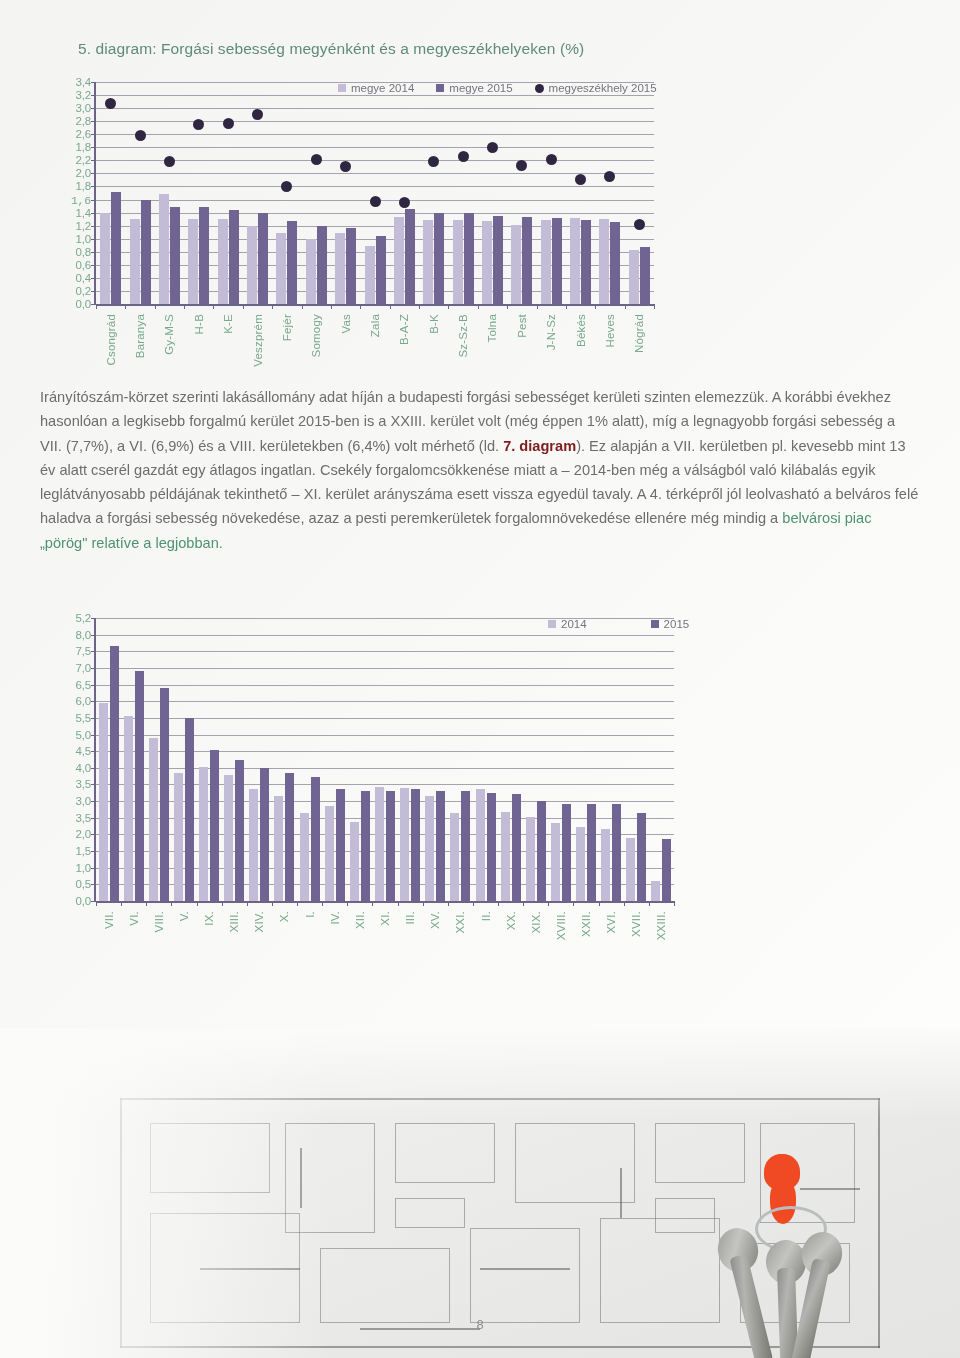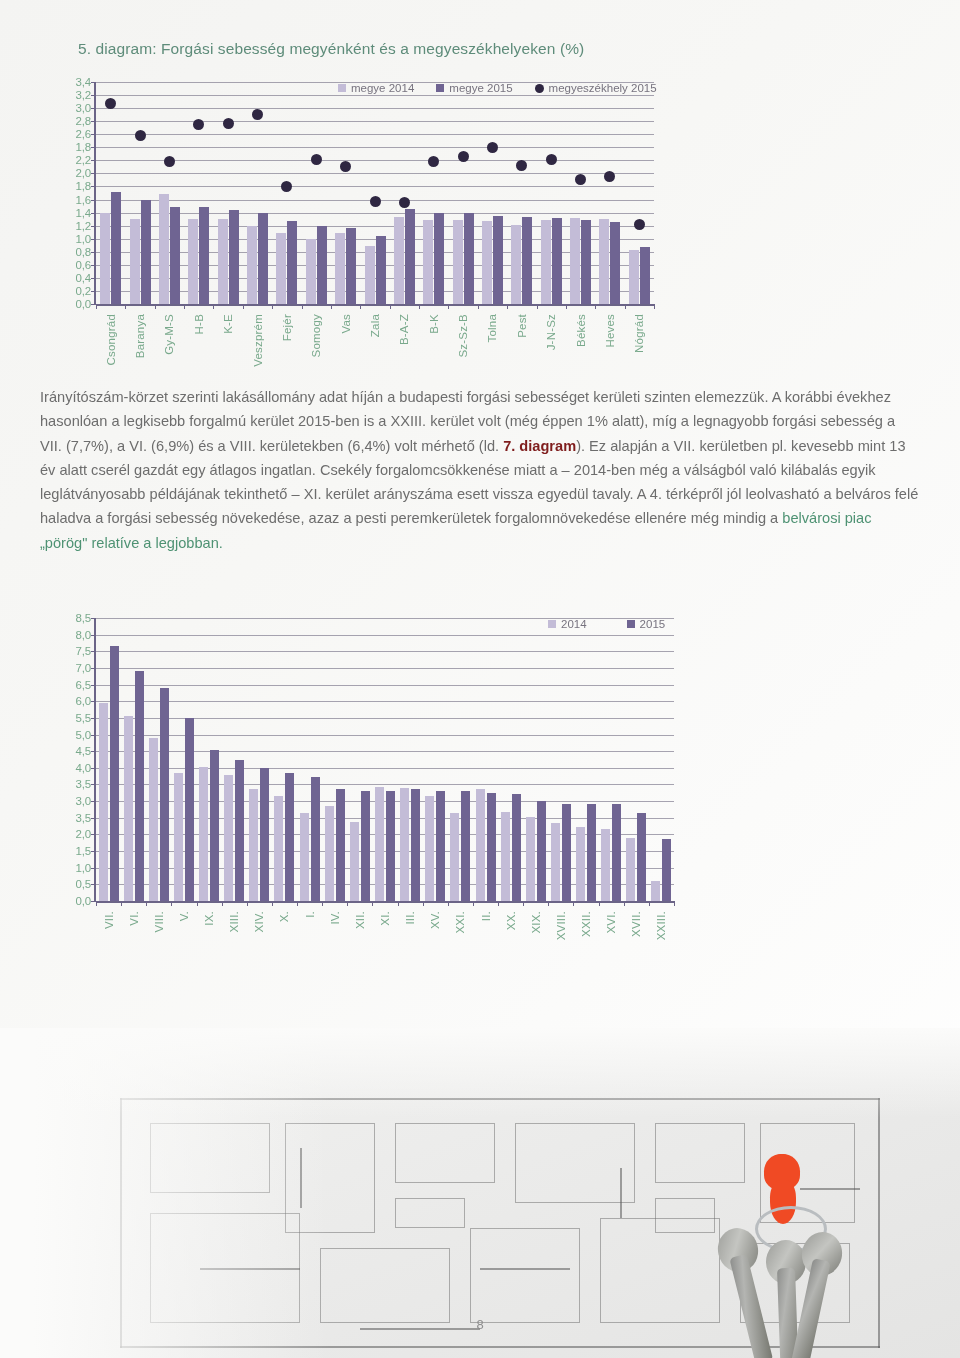--- a/index.html
+++ b/index.html
@@ -267,21 +267,21 @@
         <div class="ytick-mark" style="top: 156.706px;"></div>
         <div class="ytick-label" style="top: 156.706px;">1,0</div>
         <div class="gridline" style="top: 143.647px;"></div>
         <div class="ytick-mark" style="top: 143.647px;"></div>
         <div class="ytick-label" style="top: 143.647px;">1,2</div>
         <div class="gridline" style="top: 130.588px;"></div>
         <div class="ytick-mark" style="top: 130.588px;"></div>
         <div class="ytick-label" style="top: 130.588px;">1,4</div>
         <div class="gridline" style="top: 117.529px;"></div>
         <div class="ytick-mark" style="top: 117.529px;"></div>
-        <div class="ytick-label" style="top: 117.529px;">1,6</div>
+        <div class="ytick-label" style="top: 117.529px; font-family: Liberation Mono, monospace;">1,6</div>
         <div class="gridline" style="top: 104.471px;"></div>
         <div class="ytick-mark" style="top: 104.471px;"></div>
         <div class="ytick-label" style="top: 104.471px;">1,8</div>
         <div class="gridline" style="top: 91.4118px;"></div>
         <div class="ytick-mark" style="top: 91.4118px;"></div>
         <div class="ytick-label" style="top: 91.4118px;">2,0</div>
         <div class="gridline" style="top: 78.3529px;"></div>
         <div class="ytick-mark" style="top: 78.3529px;"></div>
         <div class="ytick-label" style="top: 78.3529px;">2,2</div>
         <div class="gridline" style="top: 65.2941px;"></div>
@@ -399,21 +399,21 @@
         <div class="dot" style="left: 479.079px; top: 92.4412px; width: 11px; height: 11px; background: rgb(47, 39, 66);"></div>
         <div class="dot" style="left: 508.447px; top: 88.5235px; width: 11px; height: 11px; background: rgb(47, 39, 66);"></div>
         <div class="dot" style="left: 537.816px; top: 136.841px; width: 11px; height: 11px; background: rgb(47, 39, 66);"></div>
       </div>
   </div>
 
   <div class="bodytext" id="bodytext" style="top:385px;"><span>Irányítószám-körzet szerinti lakásállomány adat híján a budapesti forgási sebességet kerületi szinten elemezzük. A korábbi évekhez hasonlóan a legkisebb forgalmú kerület 2015-ben is a XXIII. kerület volt (még éppen 1% alatt), míg a legnagyobb forgási sebesség a VII. (7,7%), a VI. (6,9%) és a VIII. kerületekben (6,4%) volt mérhető (ld. </span><b>7. diagram</b><span>). Ez alapján a VII. kerületben pl. kevesebb mint 13 év alatt cserél gazdát egy átlagos ingatlan. Csekély forgalomcsökkenése miatt a – 2014-ben még a válságból való kilábalás egyik leglátványosabb példájának tekinthető – XI. kerület arányszáma esett vissza egyedül tavaly. A 4. térképről jól leolvasható a belváros felé haladva a forgási sebesség növekedése, azaz a pesti peremkerületek forgalomnövekedése ellenére még mindig a </span><span class="hl">belvárosi piac „pörög" relatíve a legjobban.</span></div>
 
 
   <div class="chart" id="chart7" style="position:absolute;left:78px;top:608px;width:600px;height:340px;">
-    <div class="legend" id="c7legend" style="left:470px;top:10px;gap:40px;">
+    <div class="legend" id="c7legend" style="left:470px;top:10px;gap:64px;">
         <div class="legend" style="position: relative;">
           <span class="swatch" style="background: rgb(195, 188, 215);"></span>
           <span>2014</span>
         </div>
         <div class="legend" style="position: relative;">
           <span class="swatch" style="background: rgb(111, 100, 146);"></span>
           <span>2015</span>
         </div>
       </div>
     <div class="plot" id="c7plot" style="left:16px;top:10px;width:580px;height:283px;">
@@ -463,21 +463,21 @@
         <div class="ytick-mark" style="top: 49.9412px;"></div>
         <div class="ytick-label" style="top: 49.9412px;">7,0</div>
         <div class="gridline" style="top: 33.2941px;"></div>
         <div class="ytick-mark" style="top: 33.2941px;"></div>
         <div class="ytick-label" style="top: 33.2941px;">7,5</div>
         <div class="gridline" style="top: 16.6471px;"></div>
         <div class="ytick-mark" style="top: 16.6471px;"></div>
         <div class="ytick-label" style="top: 16.6471px;">8,0</div>
         <div class="gridline" style="top: 0px;"></div>
         <div class="ytick-mark" style="top: 0px;"></div>
-        <div class="ytick-label" style="top: 0px;">8,5</div>
+        <div class="ytick-label" style="top: 0px;">5,2</div>
         <div class="xaxis" style="top: 283px;"></div>
         <div class="xtick" style="left: 0px; top: 283px;"></div>
         <div class="xlabel" style="left: 6.56522px; top: 293px;">VII.</div>
         <div class="xtick" style="left: 25.1304px; top: 283px;"></div>
         <div class="xlabel" style="left: 31.6957px; top: 293px;">VI.</div>
         <div class="xtick" style="left: 50.2609px; top: 283px;"></div>
         <div class="xlabel" style="left: 56.8261px; top: 293px;">VIII.</div>
         <div class="xtick" style="left: 75.3913px; top: 283px;"></div>
         <div class="xlabel" style="left: 81.9565px; top: 293px;">V.</div>
         <div class="xtick" style="left: 100.522px; top: 283px;"></div>

